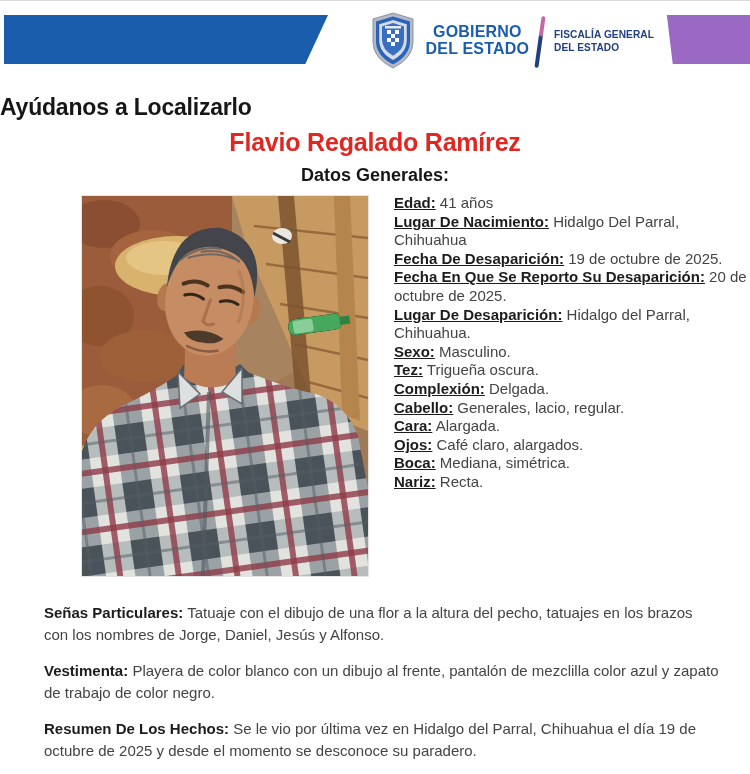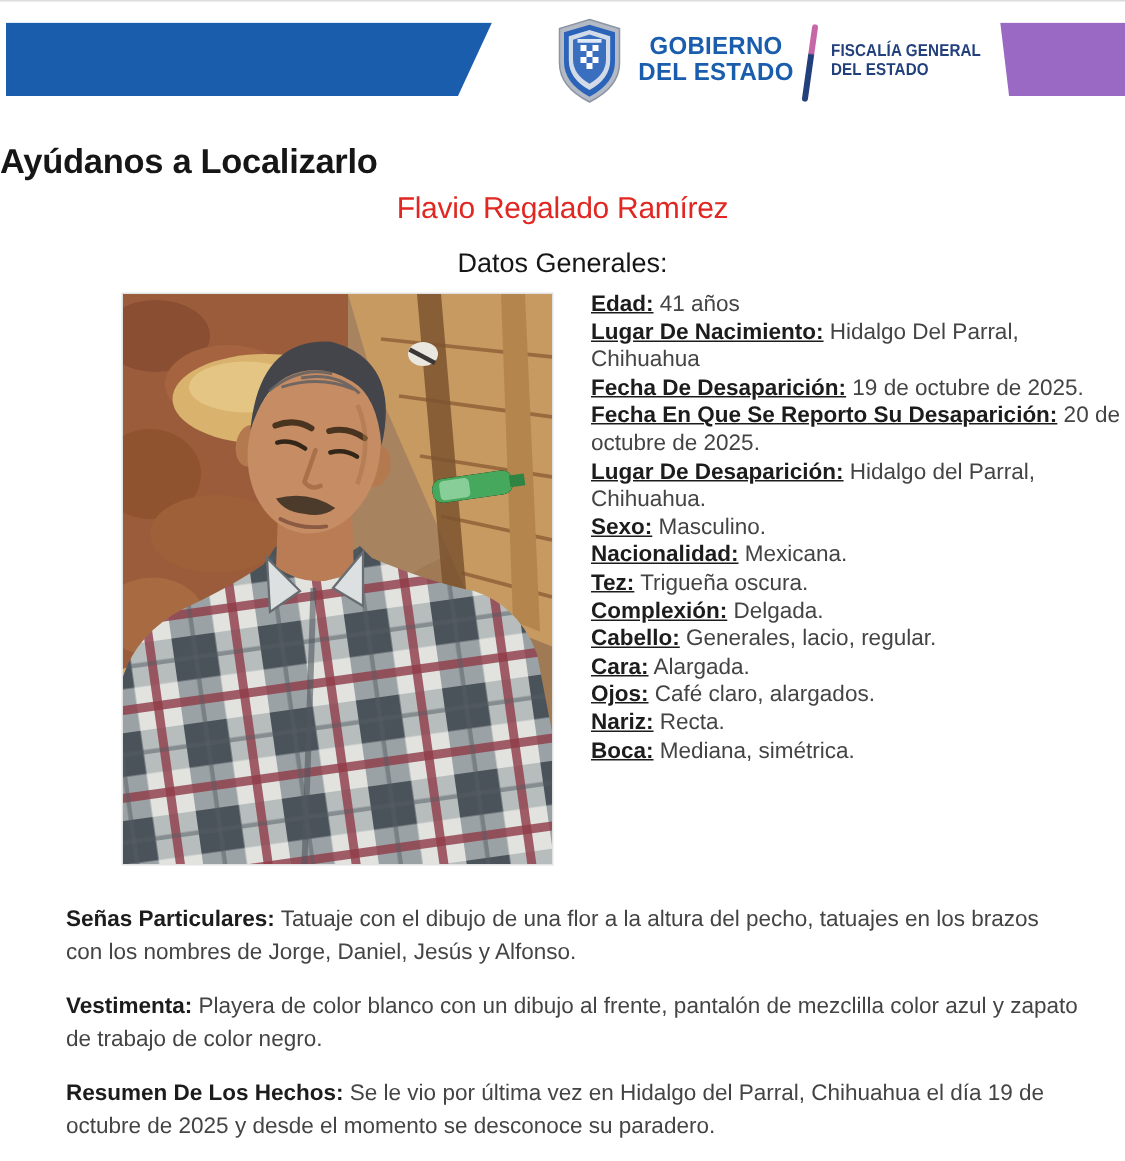--- a/index.html
+++ b/index.html
@@ -45,25 +45,25 @@
     color:var(--fiscalia-navy);font-weight:800;font-size:11.5px;line-height:1.1;
     letter-spacing:.1px;transform:scaleX(.88);transform-origin:left center;
   }
   
   .page-title{
     position:absolute;top:93px;left:0;width:100%;text-align:left;
     font-size:23px;font-weight:800;color:#161616;letter-spacing:-.2px;
   }
   .person-name{
     position:absolute;top:127px;left:0;width:100%;text-align:center;
-    font-size:20px;font-weight:400;color:var(--name-red);letter-spacing:-.2px;
+    font-size:25px;font-weight:700;color:var(--name-red);letter-spacing:-.2px;
   }
   .section-heading{
     position:absolute;top:164px;left:0;width:100%;text-align:center;
-    font-size:18px;font-weight:400;color:#161616;
+    font-size:18px;font-weight:700;color:#161616;
   }
   
   .photo{
     position:absolute;left:82px;top:195px;width:286px;height:380px;
     outline:1px solid #e3e3e3;overflow:hidden;
   }
   .photo svg{display:block;width:100%;height:100%;}
   
   .details{
     position:absolute;left:394px;top:193px;width:356px;
@@ -210,37 +210,36 @@
       <div class="detail-row"><b>Lugar De Nacimiento:</b> <span>Hidalgo Del Parral, Chihuahua</span></div>
 
       <div class="detail-row"><b>Fecha De Desaparición:</b> <span>19 de octubre de 2025.</span></div>
 
       <div class="detail-row"><b>Fecha En Que Se Reporto Su Desaparición:</b> <span>20 de octubre de 2025.</span></div>
 
       <div class="detail-row"><b>Lugar De Desaparición:</b> <span>Hidalgo del Parral, Chihuahua.</span></div>
 
       <div class="detail-row"><b>Sexo:</b> <span>Masculino.</span></div>
 
-      <div class="detail-row"><b>Nacionalidad:</b> <span>Mexicana.</span></div>
 
 
 
       <div class="detail-row"><b>Tez:</b> <span>Trigueña oscura.</span></div>
 
       <div class="detail-row"><b>Complexión:</b> <span>Delgada.</span></div>
 
       <div class="detail-row"><b>Cabello:</b> <span>Generales, lacio, regular.</span></div>
 
       <div class="detail-row"><b>Cara:</b> <span>Alargada.</span></div>
 
       <div class="detail-row"><b>Ojos:</b> <span>Café claro, alargados.</span></div>
 
+      <div class="detail-row"><b>Boca:</b> <span>Mediana, simétrica.</span></div>
+
       <div class="detail-row"><b>Nariz:</b> <span>Recta.</span></div>
-
-      <div class="detail-row"><b>Boca:</b> <span>Mediana, simétrica.</span></div>
     </div>
 
   <div class="paragraphs">
 
       <p class="para"><b>Señas Particulares:</b> <span>Tatuaje con el  dibujo de una flor a la altura del pecho, tatuajes en los brazos con los nombres de Jorge, Daniel, Jesús y Alfonso.</span></p>
 
       <p class="para"><b>Vestimenta:</b> <span>Playera de color blanco con un dibujo al frente, pantalón de mezclilla color azul y zapato de trabajo de color negro.</span></p>
 
       <p class="para"><b>Resumen De Los Hechos:</b> <span>Se le vio por última vez en Hidalgo del Parral, Chihuahua el día 19 de octubre de 2025 y desde el momento se desconoce su paradero.</span></p>
     </div>

